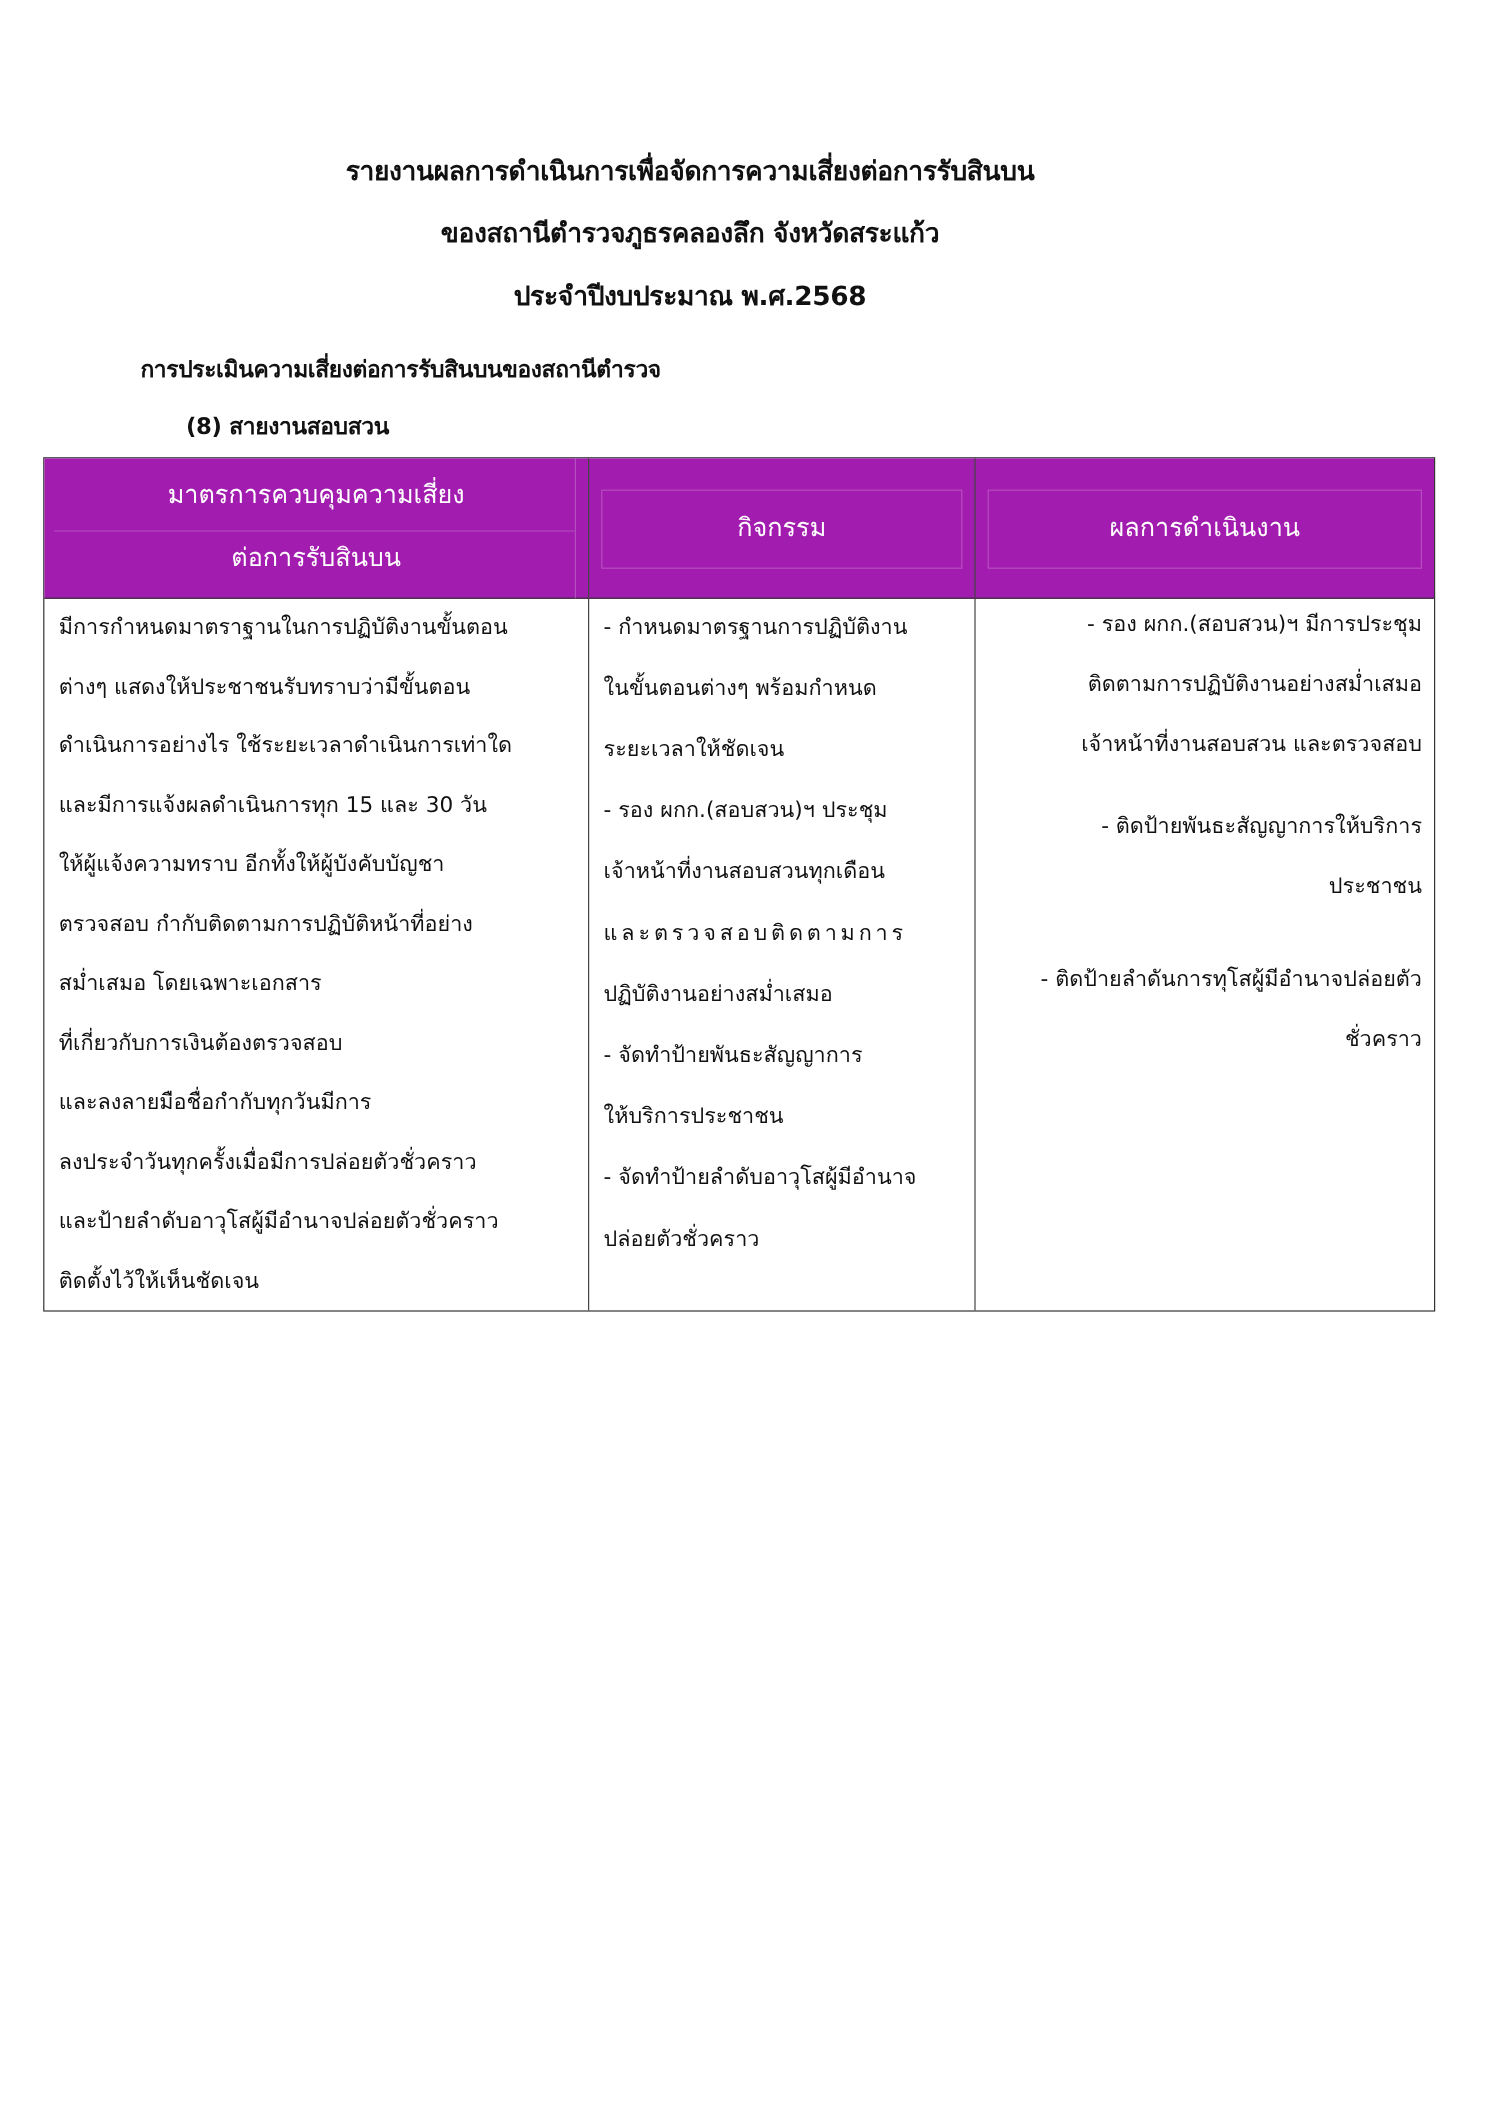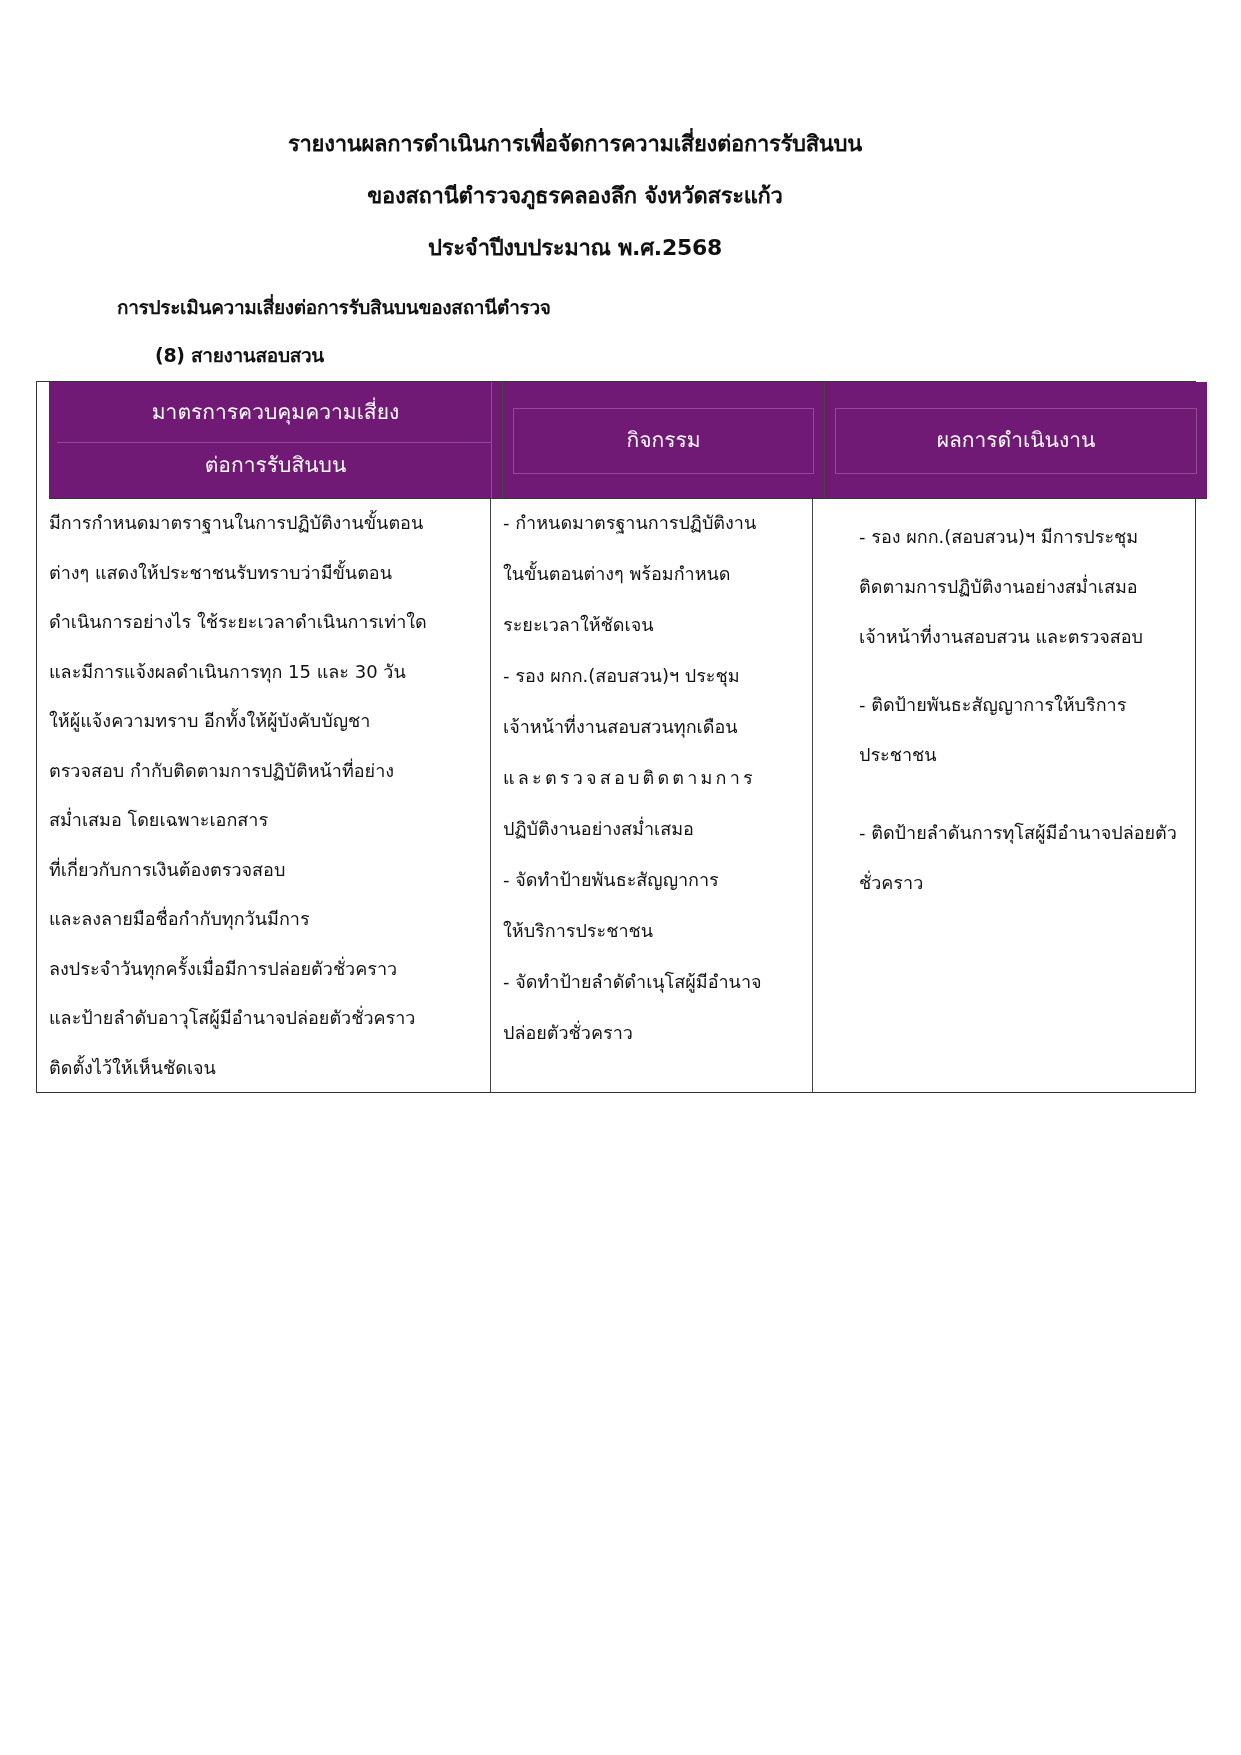--- a/index.html
+++ b/index.html
@@ -7,40 +7,40 @@
       width: 1241px; height: 1755px; position: relative; overflow: hidden;
       font-family: "DejaVu Sans", "Liberation Sans", sans-serif; color: #111;
     }
     .title-block { position: absolute; left: 0; width: 1150px; top: 118px; text-align: center; }
     .title-line { font-size: 22px; font-weight: bold; height: 52px; line-height: 52px; letter-spacing: -0.3px; }
     .section-heading { position: absolute; left: 117px; top: 292px; font-size: 19px; font-weight: bold; letter-spacing: -0.3px; }
     .subsection-heading { position: absolute; left: 155px; top: 340px; font-size: 19px; font-weight: bold; letter-spacing: -0.3px; }
 
     .table { position: absolute; left: 36px; top: 381px; width: 1160px; height: 712px;
       border: 1.5px solid #333; box-sizing: border-box; }
-    .header-row { position: absolute; left: 12px; top: 0; width: 100%; height: 117px; background: #701a75;
+    .header-row { position: absolute; left: 0; top: 0; width: 100%; height: 117px; background: #a21caf;
       border-bottom: 1.5px solid #333; box-sizing: border-box; }
     .hcell { position: absolute; top: 0; height: 100%; box-sizing: border-box; color: #fff; font-size: 21px; text-align: center; }
     .hcell.c1 { left: 0; width: 454px; border-right: 1.5px solid #444; }
     .hcell.c2 { left: 454px; width: 322px; border-right: 1.5px solid #444; }
     .hcell.c3 { left: 776px; width: 382px; }
     .hcell .inner { position: absolute; border: 1px solid rgba(255,255,255,0.22); box-sizing: border-box; }
     .hcell.c1 .inner.top { left: 8px; right: 10px; top: 0; height: 61px; border-top: none; border-left: none; }
     .hcell.c1 .inner.bot { left: 8px; right: 10px; top: 61px; height: 56px; border: none; border-right: 1px solid rgba(255,255,255,0.22); }
     .hcell.c2 .inner, .hcell.c3 .inner { left: 10px; right: 10px; top: 26px; height: 66px; }
     .hcell .label { position: absolute; left: 0; right: 0; }
     .hcell.c1 .label.l1 { top: 12px; line-height: 36px; }
     .hcell.c1 .label.l2 { top: 65px; line-height: 36px; }
     .hcell.c2 .label, .hcell.c3 .label { top: 40px; line-height: 36px; }
 
     .body-row { position: absolute; left: 0; top: 117px; width: 100%; height: 593px; }
     .bcell { position: absolute; top: 0; height: 100%; box-sizing: border-box; font-size: 18px; }
     .bcell.c1 { left: 0; width: 454px; border-right: 1.5px solid #444; padding: 6px 0 0 12px; }
     .bcell.c2 { left: 454px; width: 322px; border-right: 1.5px solid #444; padding: 6px 10px 0 12px; }
-    .bcell.c3 { left: 812px; width: 382px; padding: 20px 10px 0 10px; }
+    .bcell.c3 { left: 776px; width: 382px; padding: 4px 10px 0 10px; text-align: right; }
     .line { height: 49.5px; line-height: 36px; white-space: nowrap; }
     .bcell.c2 .line { height: 51px; }
     .bcell.c3 .line { height: 50px; }
     .spread { letter-spacing: 3.2px; }
     .gap { height: 18px; }
     .gap-lg { height: 28px; }
   </style>
 </head>
 <body>
 
@@ -90,21 +90,21 @@
     <div class="bcell c2">
       <div class="line">- กำหนดมาตรฐานการปฏิบัติงาน</div>
       <div class="line">ในขั้นตอนต่างๆ พร้อมกำหนด</div>
       <div class="line">ระยะเวลาให้ชัดเจน</div>
       <div class="line">- รอง ผกก.(สอบสวน)ฯ ประชุม</div>
       <div class="line">เจ้าหน้าที่งานสอบสวนทุกเดือน</div>
       <div class="line spread">และตรวจสอบติดตามการ</div>
       <div class="line">ปฏิบัติงานอย่างสม่ำเสมอ</div>
       <div class="line">- จัดทำป้ายพันธะสัญญาการ</div>
       <div class="line">ให้บริการประชาชน</div>
-      <div class="line">- จัดทำป้ายลำดัดำเนุโสผู้มีอำนาจ</div>
+      <div class="line">- จัดทำป้ายลำดับอาวุโสผู้มีอำนาจ</div>
       <div class="line">ปล่อยตัวชั่วคราว</div>
     </div>
 
     <div class="bcell c3">
       <div class="line">- รอง ผกก.(สอบสวน)ฯ มีการประชุม</div>
       <div class="line">ติดตามการปฏิบัติงานอย่างสม่ำเสมอ</div>
       <div class="line">เจ้าหน้าที่งานสอบสวน และตรวจสอบ</div>
       <div class="gap"></div>
       <div class="line">- ติดป้ายพันธะสัญญาการให้บริการ</div>
       <div class="line">ประชาชน</div>

